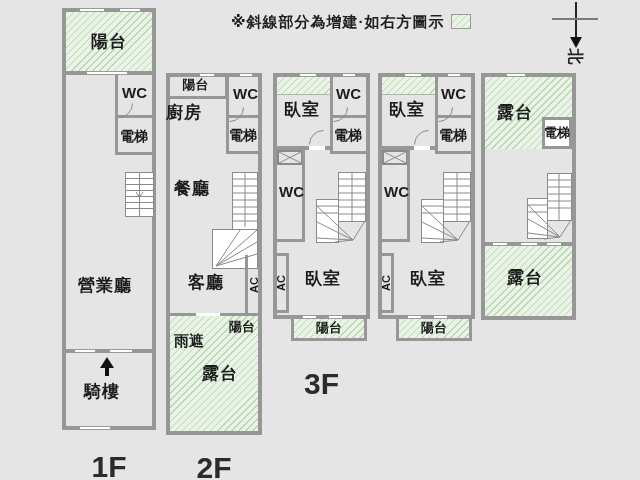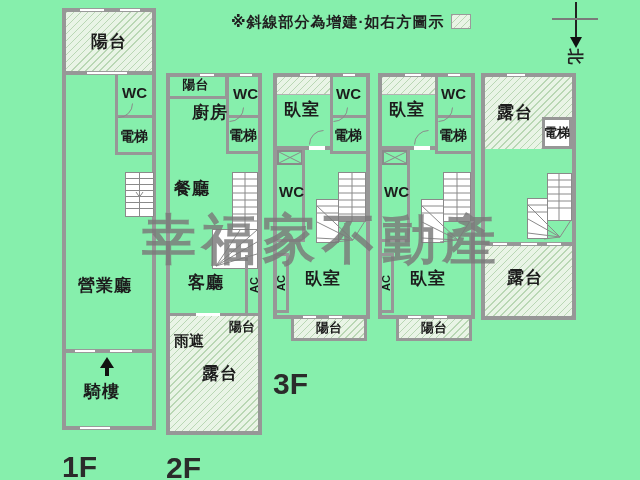--- a/index.html
+++ b/index.html
@@ -1,33 +1,33 @@
 <!DOCTYPE html>
 <html style="--wall: #979797; --hatch-bg: #e9f4e6; --hatch-line: #b9d7b4; --wm: #7a7a7a;"><head>
 <meta charset="utf-8">
 <style>
   html,body{margin:0;padding:0;background:#fff;}
-  #screen{position:relative;width:640px;height:480px;background:#86efac;overflow:hidden;
+  #screen{position:relative;width:640px;height:480px;background:#e5e5e5;overflow:hidden;
           font-family:"Liberation Sans","DejaVu Sans",sans-serif;color:#1c1c1c;}
   .abs{position:absolute;}
   .panel{position:absolute;}
   .box{position:absolute;box-sizing:border-box;border:4px solid var(--wall,#979797);background:transparent;}
   .room{position:absolute;box-sizing:border-box;}
   .hatch{background-color:var(--hatch-bg,#e9f4e6);
          background-image:repeating-linear-gradient(135deg,var(--hatch-line,#b9d7b4) 0 1px,transparent 1px 5px);}
   .wall{position:absolute;background:var(--wall,#979797);}
   .gap{position:absolute;background:#fff;}
   .win{position:absolute;height:4px;box-sizing:border-box;background:#fff;
        border-top:1px solid #9a9a9a;border-bottom:1px solid #9a9a9a;}
   .lbl{position:absolute;font-size:17px;font-weight:600;letter-spacing:1px;white-space:nowrap;color:#1c1c1c;}
   .lbl.s15{font-size:15px;letter-spacing:0;}
   .lbl.s14{font-size:14px;letter-spacing:0;}
   .lbl.s13{font-size:13px;letter-spacing:0;}
   .cflex{display:flex;align-items:center;justify-content:center;}
-  .floor-label{position:absolute;width:100%;text-align:left;font-size:30px;font-weight:600;color:#2b2b2b;}
+  .floor-label{position:absolute;width:100%;text-align:center;font-size:30px;font-weight:600;color:#2b2b2b;}
   .acbox{position:absolute;box-sizing:border-box;display:flex;align-items:center;justify-content:center;}
   .acbox span{transform:rotate(-90deg);font-size:11px;font-weight:700;letter-spacing:0;}
   .arc{position:absolute;}
   .watermark{position:absolute;left:142px;top:204px;z-index:60;font-size:54px;font-weight:700;
              letter-spacing:6px;white-space:nowrap;color:var(--wm,#7a7a7a);opacity:.82;}
   .legend-line{position:absolute;font-size:15px;font-weight:600;color:#202020;letter-spacing:1px;white-space:nowrap;}
   .sample{display:inline-block;width:20px;height:15px;margin-left:6px;vertical-align:-2px;
           border:1px solid #9a9a9a;box-sizing:border-box;}
   .tri-up{width:0;height:0;border-left:7px solid transparent;border-right:7px solid transparent;
           border-bottom:11px solid #111;position:absolute;}
@@ -102,21 +102,21 @@
     <div class="room cflex" style="left:0;top:0;width:62px;height:26px;border-right:3px solid var(--wall);border-bottom:3px solid var(--wall);">
       <span class="lbl s13" style="position:static;">陽台</span>
     </div>
     <div class="room" style="left:60px;top:0;width:36px;height:45px;border-left:3px solid var(--wall);border-bottom:3px solid var(--wall);"></div>
     <div class="lbl s15" style="left:67px;top:12px;">WC</div>
     <svg class="arc" style="left:63px;top:34px;" width="15" height="15" viewBox="0 0 15 15">
       <path d="M14.5 0.5 A14 14 0 0 1 0.5 14.5" fill="none"></path>
       </svg>
     <div class="room" style="left:60px;top:44px;width:36px;height:37px;border-left:3px solid var(--wall);border-bottom:3px solid var(--wall);"></div>
     <div class="lbl s14" style="left:63px;top:54px;">電梯</div>
-    <div class="lbl" style="left:26px;top:28px;text-align:right;">廚房</div>
+    <div class="lbl" style="left:0;top:28px;text-align:right;">廚房</div>
     <div class="lbl" style="left:8px;top:104px;">餐廳</div>
     <svg style="left:44px;top:99px;" width="48" height="98" viewBox="0 0 48 98">
       <rect x="22.5" y="0.5" width="25" height="77" fill="#fff"></rect>
       <rect x="2.5" y="57.5" width="45" height="39" fill="#fff"></rect>
       <line x1="23" y1="7" x2="47" y2="7"></line>
         <line x1="23" y1="14" x2="47" y2="14"></line>
       <line x1="23" y1="21" x2="47" y2="21"></line>
         <line x1="23" y1="28" x2="47" y2="28"></line>
       <line x1="23" y1="35" x2="47" y2="35"></line>
         <line x1="23" y1="42" x2="47" y2="42"></line>
@@ -273,15 +273,14 @@
       <line x1="34" y1="64" x2="2" y2="60"></line>
         <line x1="34" y1="64" x2="18" y2="66"></line>
       <line x1="45" y1="47" x2="34" y2="64"></line>
       </svg>
     <div class="wall" style="left:4px;top:169px;width:87px;height:4px;"></div>
     <div class="win" style="left:12px;top:169px;width:14px;"></div>
     <div class="win" style="left:40px;top:169px;width:16px;"></div>
     <div class="win" style="left:66px;top:169px;width:14px;"></div>
   </div>
 
-  <div class="watermark">幸福家不動產</div>
 
 </div>
 
 </body></html>

